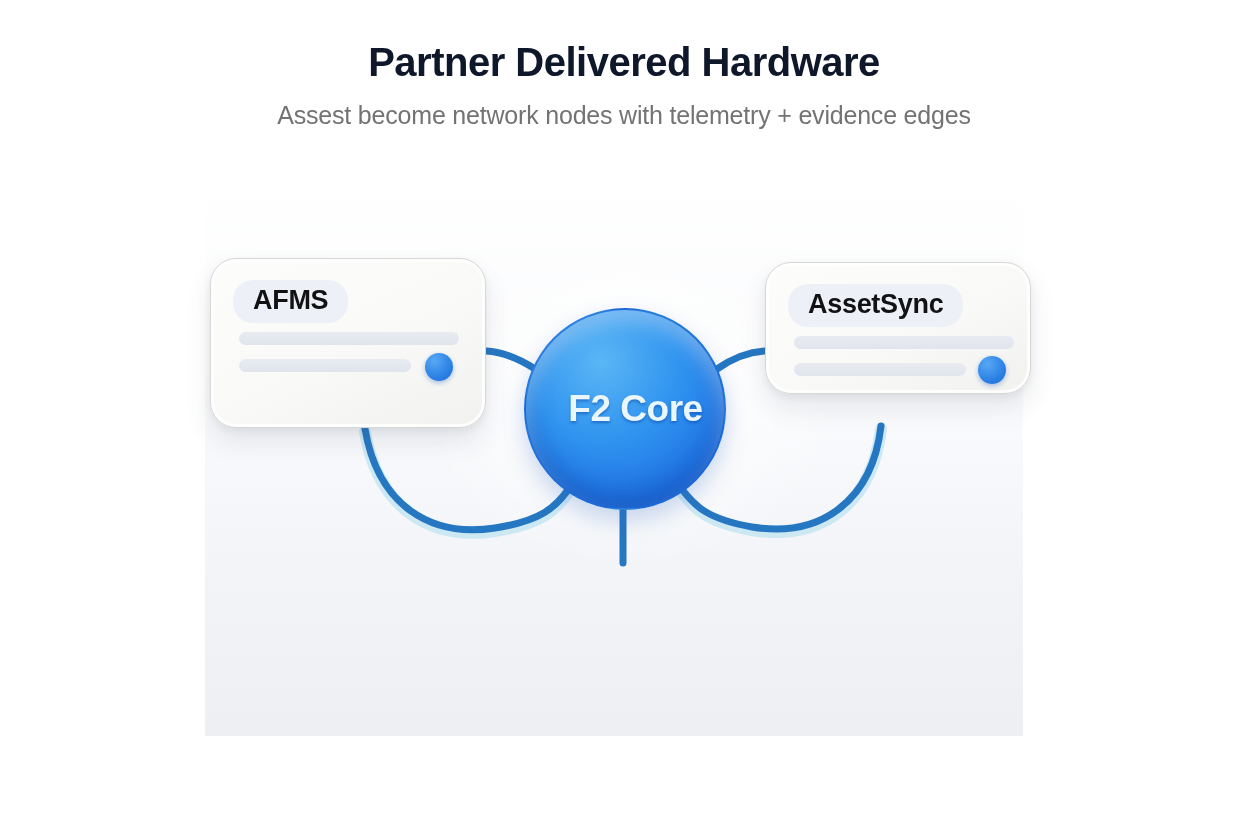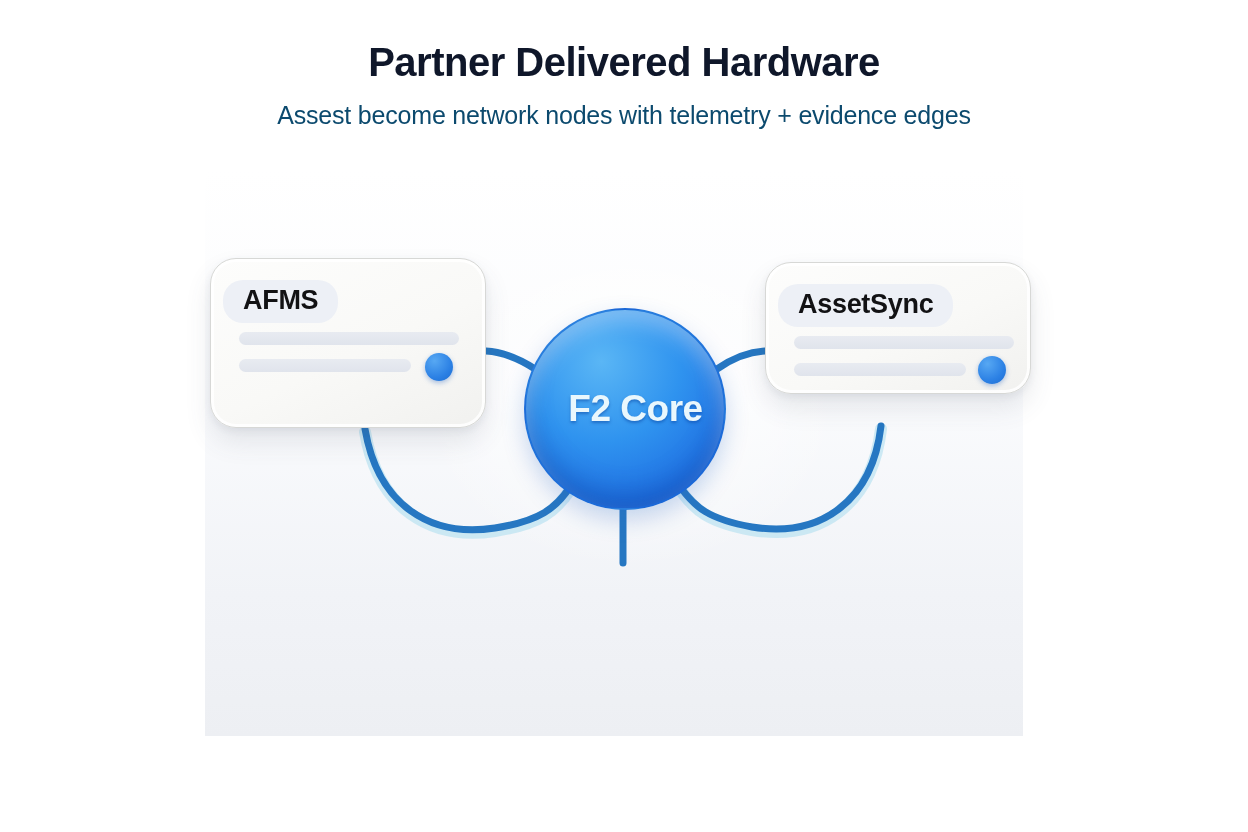--- a/index.html
+++ b/index.html
@@ -14,21 +14,21 @@
   
   .hdr { position: absolute; top: 0; left: 0; width: 1248px; text-align: center; }
   .title {
     margin-top: 40px;
     font-size: 40px; font-weight: 800; letter-spacing: -0.5px;
     color: #0f172a;
   }
   .subtitle {
     margin-top: 16px;
     font-size: 25px; font-weight: 400; letter-spacing: -0.2px;
-    color: #0c4a6e;
+    color: #737373;
   }
 
   
   .panel {
     position: absolute; left: 205px; top: 170px; width: 818px; height: 566px;
     background:
       radial-gradient(300px 240px at 52% 40%, rgba(255,255,255,0.95), rgba(255,255,255,0) 72%),
       linear-gradient(180deg, #ffffff 0%, #fafbfd 40%, #f1f3f7 75%, #edeff3 100%);
   }
 
@@ -46,21 +46,21 @@
     box-shadow:
       inset 0 0 0 3px rgba(255,255,255,0.85),
       0 14px 26px rgba(70,80,100,0.12),
       0 3px 7px rgba(70,80,100,0.08);
   }
   .card-afms      { left: 210px; top: 258px; width: 276px; height: 170px; }
   .card-assetsync { left: 765px; top: 262px; width: 266px; height: 132px; }
   .card-controls  { left: 478px; top: 560px; width: 286px; height: 172px; }
 
   .pill {
-    position: absolute; left: 12px; top: 21px;
+    position: absolute; left: 22px; top: 21px;
     background: #edf0f6; border-radius: 20px;
     padding: 5px 20px 7px 20px;
     font-size: 27px; font-weight: 700; color: #121214; letter-spacing: -0.3px;
     white-space: nowrap;
   }
   .card-controls .pill { left: 28px; }
 
   .bar {
     position: absolute; height: 13px; border-radius: 7px;
     background: linear-gradient(180deg, #e8ebf1, #e0e4ec);

